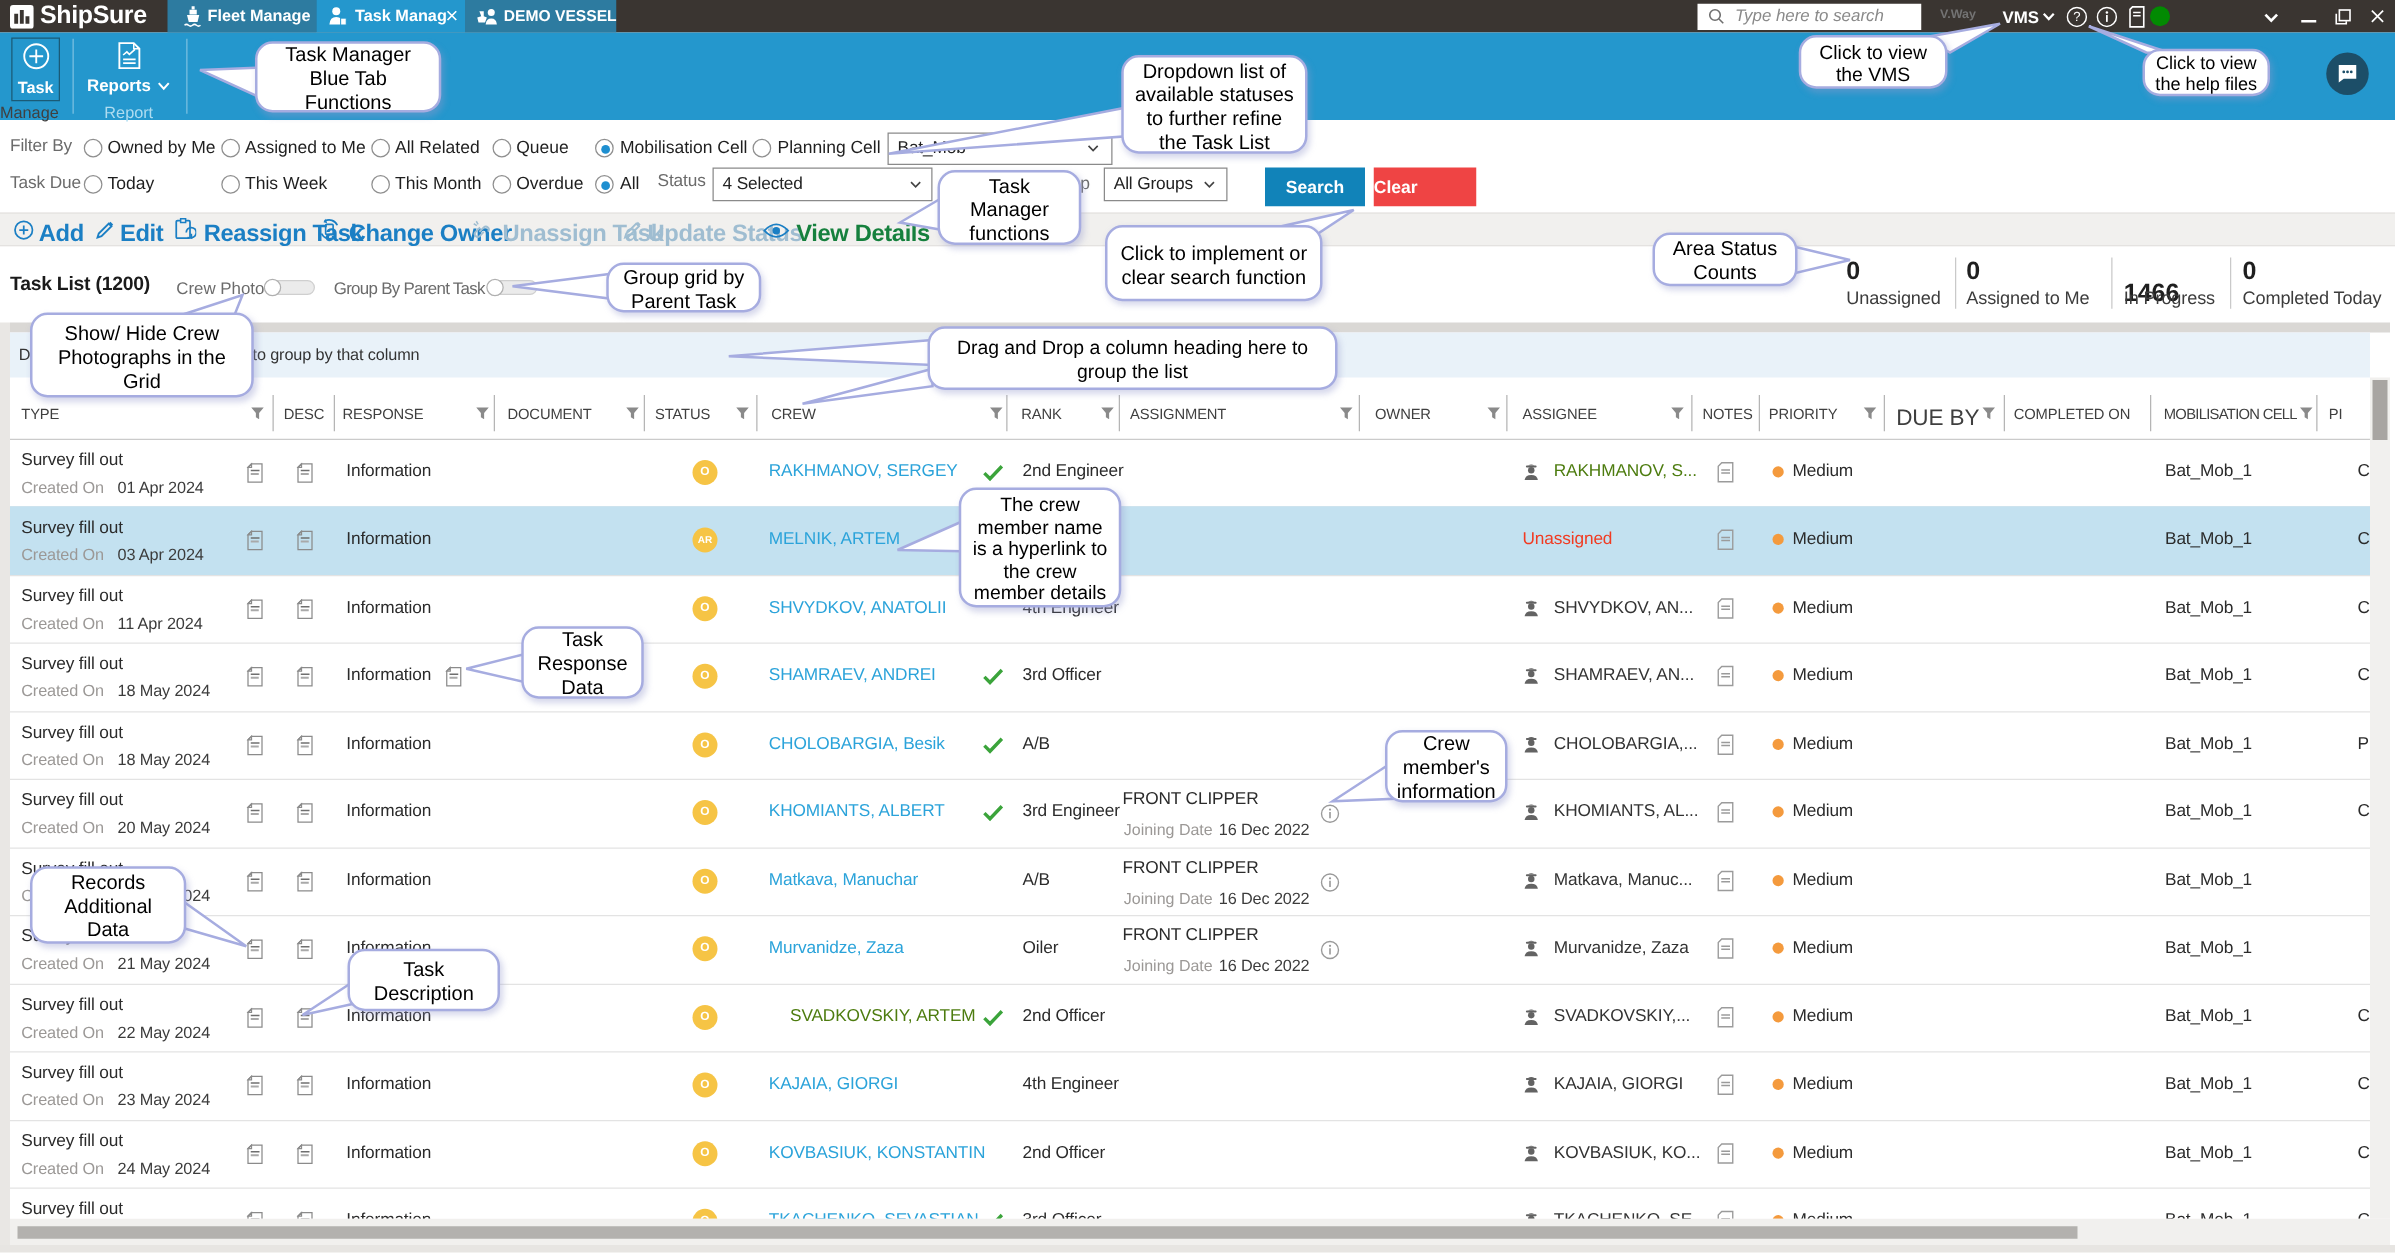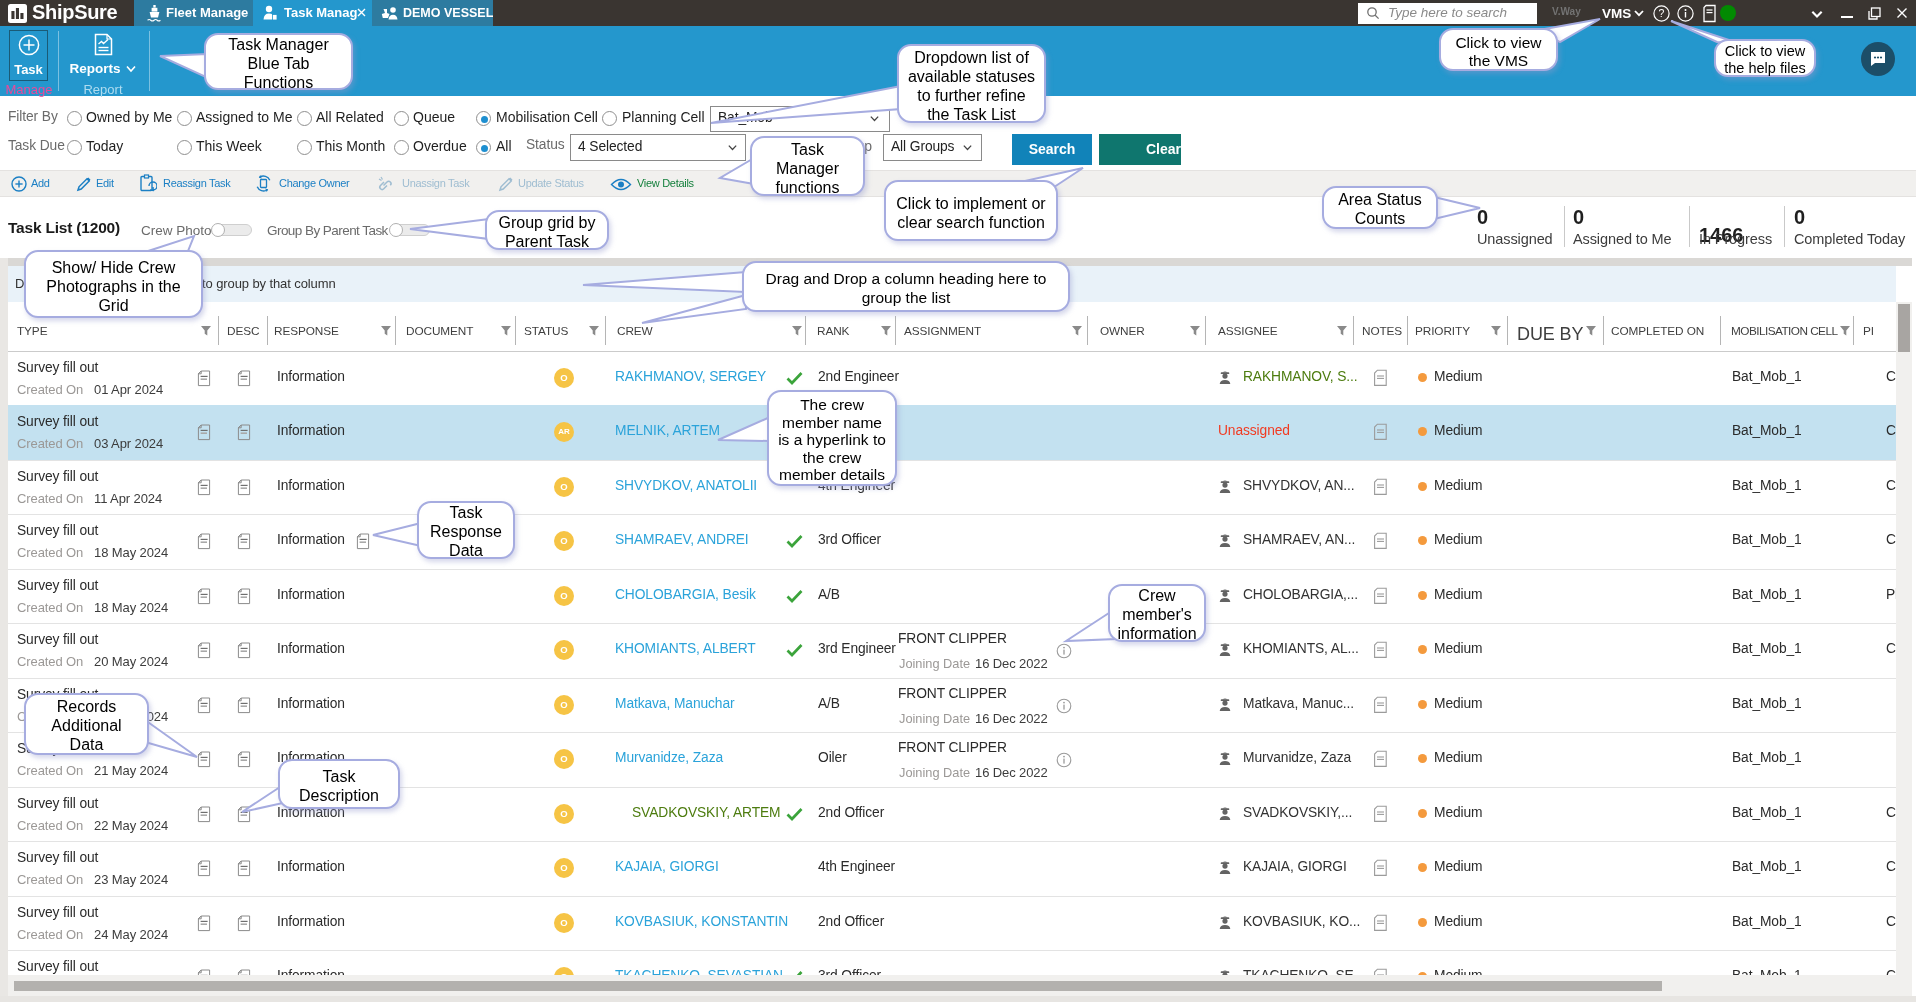--- a/index.html
+++ b/index.html
@@ -1,19 +1,19 @@
 <!DOCTYPE html>
 <html><head><meta charset="utf-8">
 <style>
 * { margin:0; padding:0; }
 body { font-family:"Liberation Sans",sans-serif; width:1916px; height:1002px; overflow:hidden; position:relative; background:#fff; }
 .t13 { position:absolute; font-size:13px; white-space:nowrap; letter-spacing:-0.1px; }
 .t14 { position:absolute; font-size:13.8px; white-space:nowrap; letter-spacing:-0.1px; }
 .t15 { position:absolute; font-size:14.5px; white-space:nowrap; letter-spacing:-0.1px; }
-.tb { position:absolute; top:177px; font-size:11px; font-weight:400; white-space:nowrap; letter-spacing:-0.3px; }
+.tb { position:absolute; top:177px; font-size:19px; font-weight:700; white-space:nowrap; letter-spacing:-0.3px; }
 </style></head>
 <body>
 
 <div style="position:absolute;left:0;top:0;width:1916px;height:26px;background:#3a3531"></div>
 <svg style="position:absolute;left:8px;top:4px" width="19" height="19" viewBox="0 0 19 19">
   <rect x="0" y="0" width="19" height="19" rx="2.5" fill="#fff"></rect>
   <rect x="3.4" y="7" width="3.1" height="8" fill="#3a3531"></rect>
   <rect x="7.9" y="4" width="3.1" height="11" fill="#3a3531"></rect>
   <rect x="12.4" y="9" width="3.1" height="6" fill="#3a3531"></rect>
 </svg>
@@ -82,21 +82,21 @@
   </svg>
 
 <div style="position:absolute;left:0;top:26px;width:1916px;height:70px;background:#2497cd"></div>
 <div style="position:absolute;left:9px;top:30px;width:39px;height:51px;border:1.4px solid #1a5b77;box-sizing:border-box"></div>
 <svg style="position:absolute;left:18px;top:34px" width="22" height="22" viewBox="0 0 22 22">
 <circle cx="11" cy="11" r="9.6" fill="none" stroke="#fff" stroke-width="1.5"></circle>
 <line x1="11" y1="5.5" x2="11" y2="16.5" stroke="#fff" stroke-width="1.5"></line>
 <line x1="5.5" y1="11" x2="16.5" y2="11" stroke="#fff" stroke-width="1.5"></line>
   </svg>
 <div style="position:absolute;left:9px;top:62px;width:39px;text-align:center;font-size:13px;font-weight:bold;color:#fff">Task</div>
-<div style="position:absolute;left:0px;top:82px;width:58px;text-align:center;font-size:13px;color:#ec4899">Manage</div>
+<div style="position:absolute;left:0px;top:82px;width:58px;text-align:left;font-size:13px;color:#404040">Manage</div>
 <div style="position:absolute;left:58px;top:31px;width:1px;height:60px;background:rgba(255,255,255,0.4)"></div>
 <svg style="position:absolute;left:94px;top:33px" width="19" height="23" viewBox="0 0 19 23">
 <path d="M1.5 1.5 H13 L17.5 6 V21.5 H1.5 Z" fill="none" stroke="#fff" stroke-width="1.5"></path>
 <path d="M13 1.5 V6 H17.5" fill="none" stroke="#fff" stroke-width="1.2"></path>
 <path d="M4.5 11 L7.5 8.5 L9.5 10.5 L14 6.5" fill="none" stroke="#fff" stroke-width="1.3"></path>
 <line x1="4.5" y1="14.5" x2="14.5" y2="14.5" stroke="#fff" stroke-width="1.4"></line>
 <line x1="4.5" y1="17.5" x2="14.5" y2="17.5" stroke="#fff" stroke-width="1.4"></line>
   </svg>
 <div style="position:absolute;left:60px;top:61px;width:86px;text-align:center;font-size:13.5px;font-weight:bold;color:#fff">Reports <svg width="10" height="8" viewBox="0 0 10 8" style="margin-left:2px">
       <path d="M1 1.5 L5 6 L9 1.5" fill="none" stroke="#fff" stroke-width="1.6"></path>
@@ -150,21 +150,21 @@
 <svg style="position:absolute;left:727px;top:142px" width="11" height="11" viewBox="0 0 12 12">
     <path d="M2 4 L6 8.2 L10 4" fill="none" stroke="#444" stroke-width="1.4"></path>
   </svg>
 <div style="position:absolute;font-size:14px;left:830px;width:42px;text-align:right;top:138px;color:#6b6b6b">Group</div>
 <div style="position:absolute;left:883px;top:134px;width:99px;height:27px;background:#fff;border:1px solid #8a8a8a;box-sizing:border-box"></div>
 <div class="t14" style="left:891px;top:139px;color:#222">All Groups</div>
 <svg style="position:absolute;left:962px;top:142px" width="11" height="11" viewBox="0 0 12 12">
     <path d="M2 4 L6 8.2 L10 4" fill="none" stroke="#444" stroke-width="1.4"></path>
   </svg>
 <div style="position:absolute;left:1012px;top:134px;width:80px;height:31px;background:#1183b9;color:#fff;font-size:14px;font-weight:bold;text-align:center;line-height:31px">Search</div>
-<div style="position:absolute;left:1099px;top:134px;width:82px;height:31px;background:#0f766e;color:#fff;font-size:14px;font-weight:bold;text-align:right;line-height:31px">Clear</div>
+<div style="position:absolute;left:1099px;top:134px;width:82px;height:31px;background:#ef4444;color:#fff;font-size:14px;font-weight:bold;text-align:left;line-height:31px">Clear</div>
 
 <div style="position:absolute;left:0;top:170px;width:1916px;height:27px;background:#f1f0ee;border-top:1px solid #e4e2e0;border-bottom:1px solid #e4e2e0;box-sizing:border-box"></div>
 <svg style="position:absolute;left:11px;top:176px" width="16" height="16" viewBox="0 0 16 16">
     <circle cx="8" cy="8" r="7" fill="none" stroke="#1b7fc4" stroke-width="1.4"></circle>
     <line x1="8" y1="4.4" x2="8" y2="11.6" stroke="#1b7fc4" stroke-width="1.4"></line>
     <line x1="4.4" y1="8" x2="11.6" y2="8" stroke="#1b7fc4" stroke-width="1.4"></line>
   </svg>
 <div class="tb" style="left:31px;color:#1b7fc4">Add</div>
 <svg style="position:absolute;left:76px;top:176px" width="16" height="16" viewBox="0 0 16 16">
     <path d="M2 14 L3 10.8 L11 2.8 L13.2 5 L5.2 13 Z M11.8 2 L14 4.2" stroke="#1b7fc4" stroke-width="1.5" fill="none"></path>

